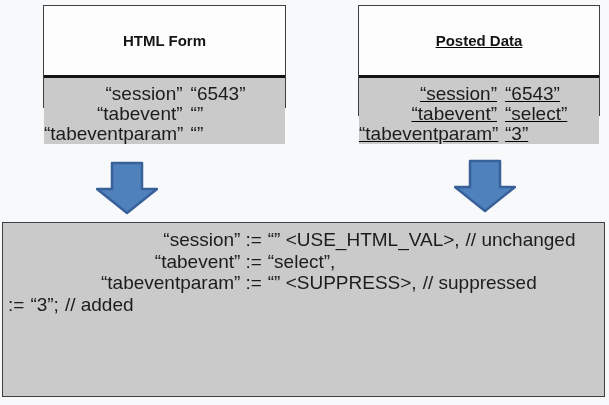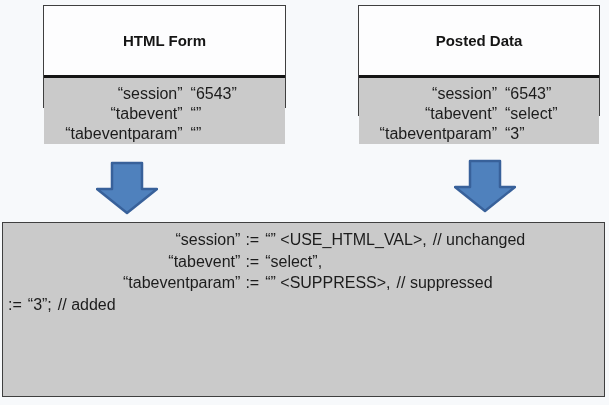--- a/index.html
+++ b/index.html
@@ -30,21 +30,21 @@
     font-weight: bold;
     font-size: 15px;
     color: #151515;
     border-bottom: 3px solid var(--divider, #141414);
   }
   .box-body {
     flex: 1;
     background: var(--body_fill, #CACACA);
     padding-top: 6px;
     box-sizing: border-box;
-    font-size: 16px;
+    font-size: 19px;
     color: #1C1C1C;
   }
   .row {
     display: flex;
     align-items: baseline;
   }
   .top-row { line-height: 20px; }
   .bdl-row { line-height: 21.5px; }
   .row .name {
     text-align: right;
@@ -53,21 +53,21 @@
   }
   .top-row .name { width: 57.5%; }
   .bdl-row .name { width: 39.5%; }
   .row .value  { margin-left: 8px; white-space: pre; text-align: right; }
   .bdl-row .op { margin-left: 5px; white-space: pre; }
   .bdl-row .value   { margin-left: 6px; white-space: pre; }
   .bdl-row .comment { margin-left: 6px; white-space: pre; }
 
   #html-form-box  { left: 5px;   top: 5px;   width: 243px; height: 103px; margin-left: 38px; }
   #html-form-box .box-title  { height: 69px; }
-  #posted-data-box{ left: 358px; top: 5px;   width: 242px; height: 111px; }
+  #posted-data-box{ left: 358px; top: 5px;   width: 242px; height: 111px; text-decoration: underline; }
   #posted-data-box .box-title{ height: 69px; }
   #bdl-form-box   { left: 2px;   top: 222px; width: 603px; height: 175px; }
   #bdl-form-box .box-title   { height: 60px; }
 
   .arrow {
     position: absolute;
     width: 62px;
     height: 54px;
   }
   #left-arrow  { left: 96px;  top: 161px; }

